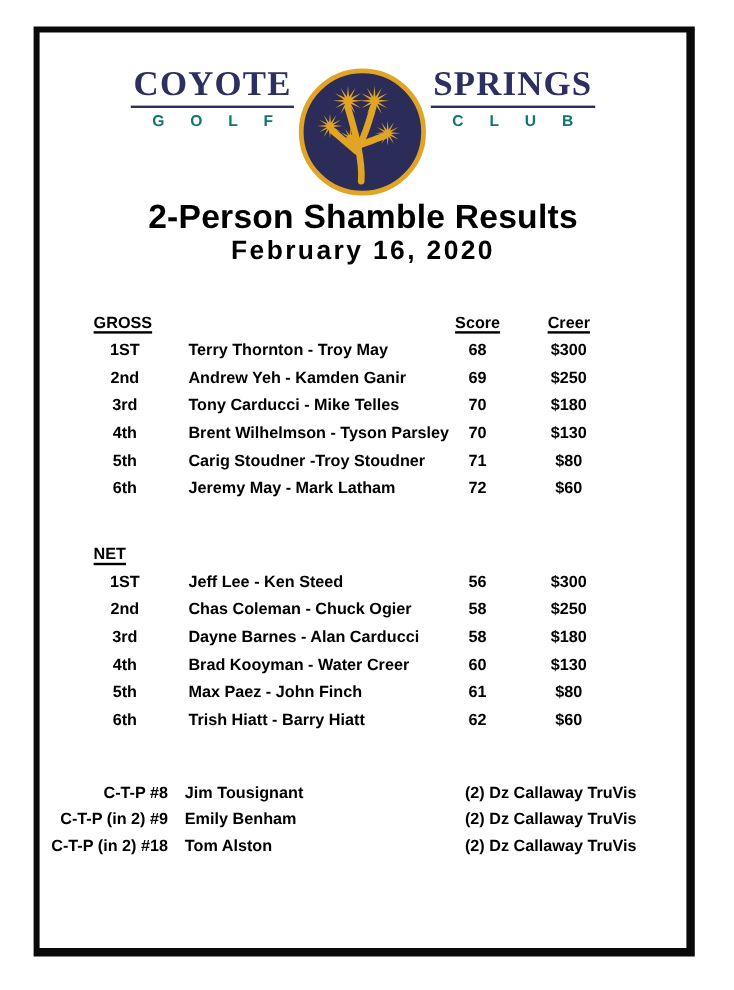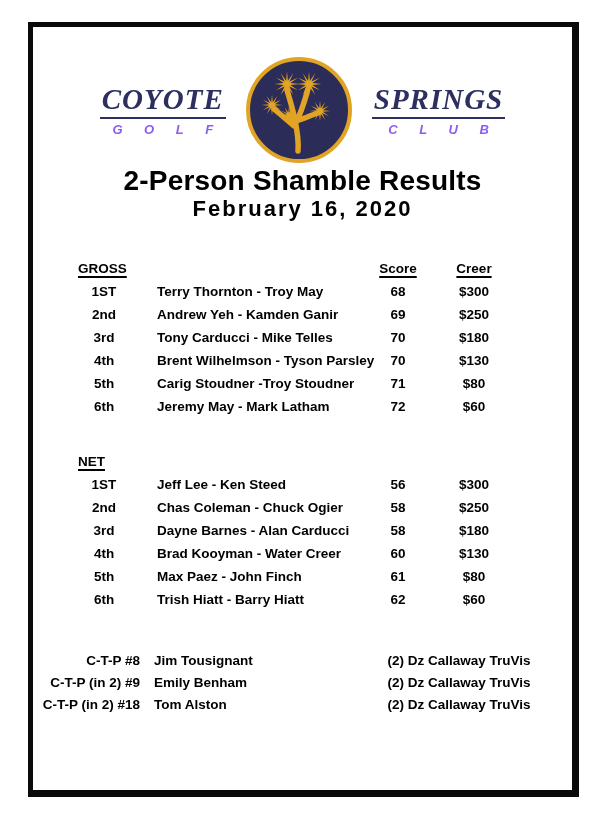--- a/index.html
+++ b/index.html
@@ -19,40 +19,38 @@
     border-right-width:7px;
     border-bottom-width:7px;
     box-sizing:border-box;
     background:#fff;
   }
   
   .logo{
     margin-top:29px;
     display:flex;
     justify-content:center;
-    align-items:center;
-    gap:19px;
-    font-style:italic;
+    gap:3px;
   }
   .logo-word{
     font-family:"Liberation Serif",serif;
     font-weight:bold;
     font-size:29px;
     letter-spacing:1px;
     color:#2c2f5f;
     border-bottom:2.5px solid #2c2f5f;
     padding:0 2px 3px 2px;
     line-height:1;
   }
   .logo-sub{
     font-size:13px;
     font-weight:600;
     letter-spacing:9px;
     padding-left:9px;
-    color:#8b5cf6;
+    color:#0f766e;
     text-align:center;
     margin-top:4px;
     line-height:1;
   }
   .emblem{width:108px;height:108px;flex:0 0 auto;}
   
   .title{
     margin-top:2px;
     text-align:center;
     font-size:28px;

